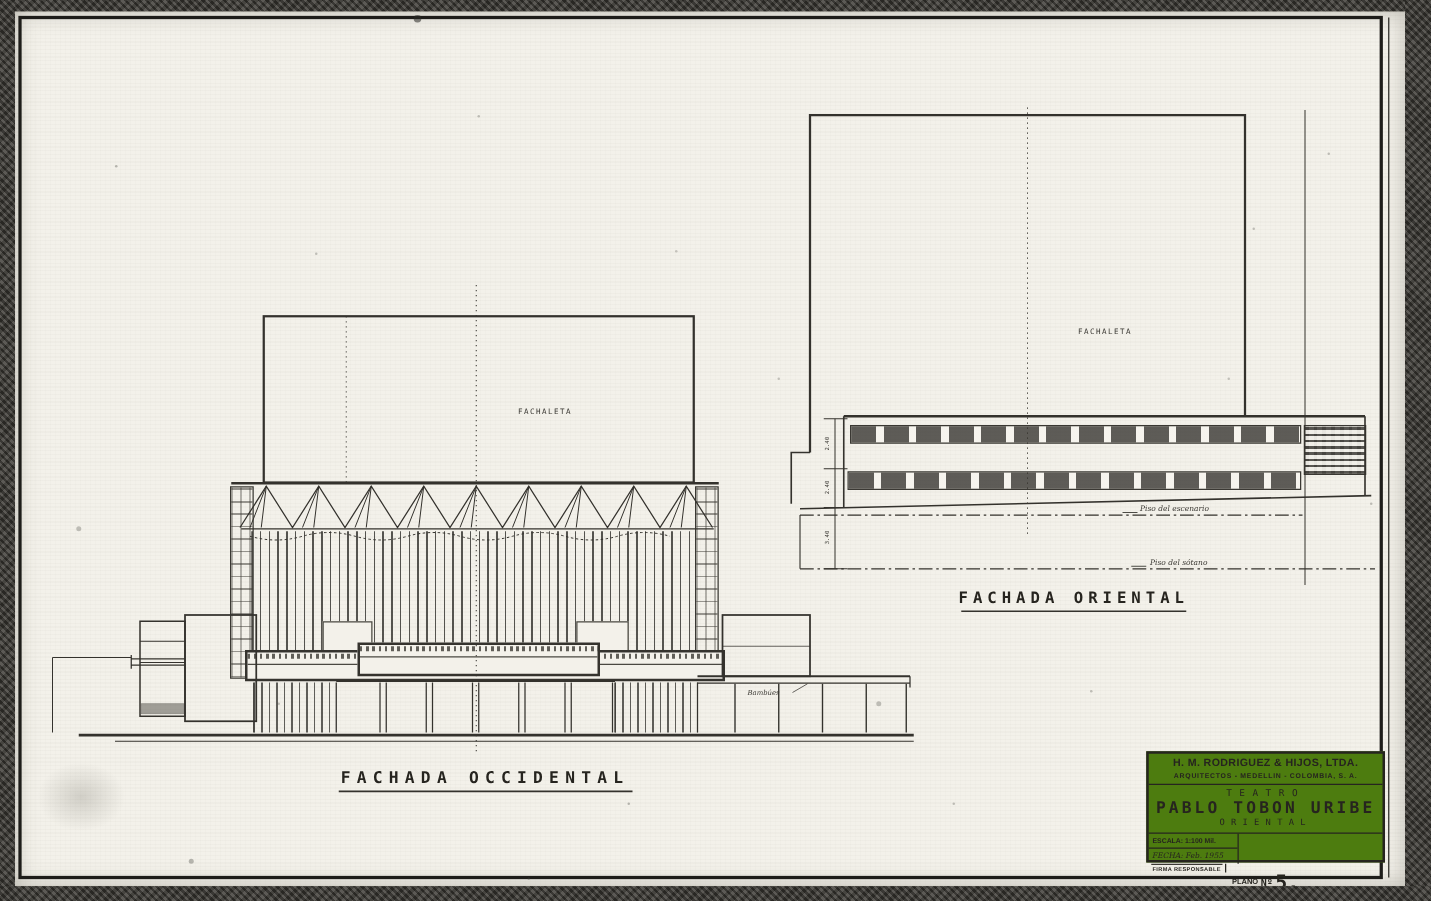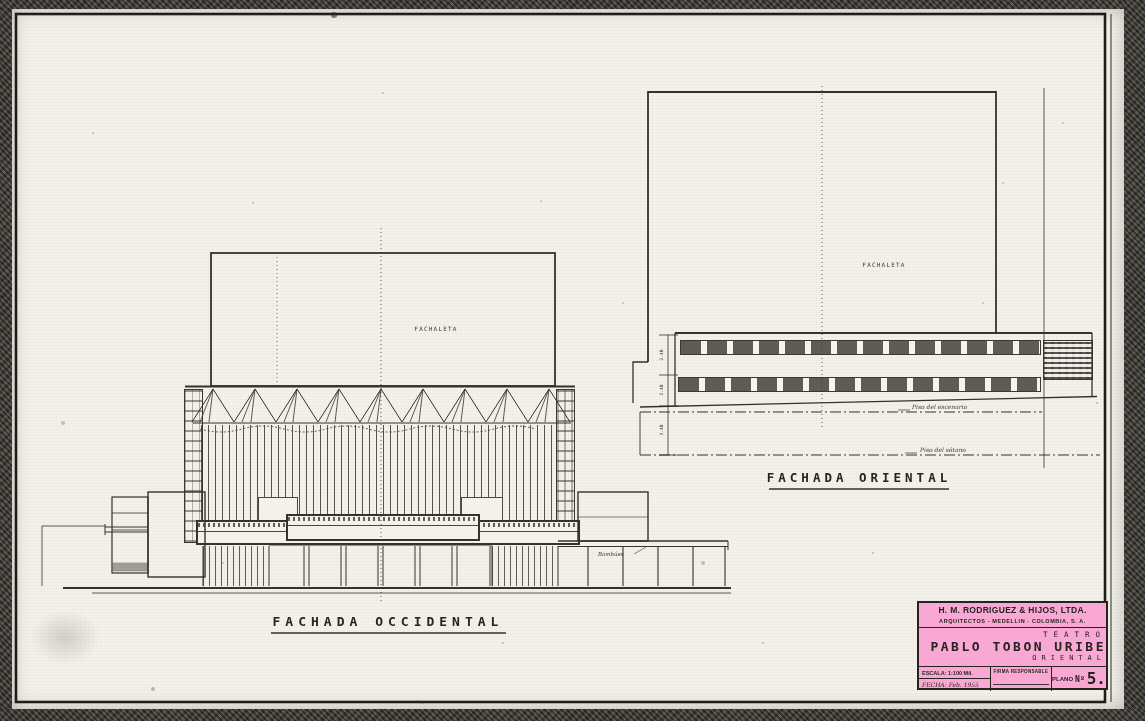--- a/index.html
+++ b/index.html
@@ -55,31 +55,31 @@
   svg.lineart{position:absolute;left:0;top:0;}
   .ln{stroke:#34322d;fill:none;}
   .t-small{font:6px "DejaVu Sans Mono",monospace;letter-spacing:1.2px;fill:#3a3833;}
   .t-dim{font:4.5px "DejaVu Sans Mono",monospace;fill:#3a3833;}
   .t-note{font:italic 6px "DejaVu Serif",serif;fill:#3a3833;}
   .t-note-sm{font:italic 5.5px "DejaVu Serif",serif;fill:#3a3833;}
   .t-title{font:600 13px "DejaVu Sans Mono",monospace;letter-spacing:5px;fill:#26241f;}
   .t-title-e{font:600 12.5px "DejaVu Sans Mono",monospace;letter-spacing:4px;fill:#26241f;}
   
   .tblock{position:absolute;left:917px;top:601px;width:191px;height:89px;border:2px solid #26241f;
-    background:#f9a8d4;box-sizing:border-box;color:#26241f;}
+    background:#4d7c0f;box-sizing:border-box;color:#26241f;}
   .tb-r1{height:13px;font:bold 8.5px "Liberation Sans",sans-serif;text-align:center;
     padding-top:2px;letter-spacing:.3px;}
   .tb-r2{height:9px;font:bold 5.5px "Liberation Sans",sans-serif;text-align:center;
     border-bottom:1.5px solid #26241f;letter-spacing:.6px;}
-  .tb-r3{height:38px;border-bottom:1.5px solid #26241f;text-align:right;
+  .tb-r3{height:38px;border-bottom:1.5px solid #26241f;text-align:center;
     font-family:"DejaVu Sans Mono",monospace;}
   .tb-type{font-size:7.5px;letter-spacing:6px;padding-top:2px;}
   .tb-name{font-size:13px;font-weight:bold;letter-spacing:2.5px;}
   .tb-subject{font-size:7px;letter-spacing:5px;}
-  .tb-r4{display:flex;height:24px;}
+  .tb-r4{display:flex;height:24px;flex-direction:column;}
   .tb-c1{width:72px;border-right:1.2px solid #26241f;box-sizing:border-box;}
   .tb-scale{height:12px;border-bottom:1px solid #26241f;font:bold 5.5px "Liberation Sans",sans-serif;
     padding:3px 0 0 3px;box-sizing:border-box;}
   .tb-date{height:12px;font:italic 6px "DejaVu Serif",serif;padding:2px 0 0 3px;box-sizing:border-box;}
   .tb-c2{width:62px;border-right:1.2px solid #26241f;box-sizing:border-box;position:relative;}
   .tb-sig{font:bold 4.5px "Liberation Sans",sans-serif;padding:2px 0 0 3px;letter-spacing:.3px;}
   .tb-sigline{position:absolute;left:2px;right:2px;bottom:6px;border-top:.8px solid #3a3833;}
   .tb-c3{flex:1;display:flex;align-items:center;justify-content:center;gap:2px;}
   .tb-plano{font:bold 6px "Liberation Sans",sans-serif;}
   .tb-no{font:bold 8px "DejaVu Sans Mono",monospace;}

